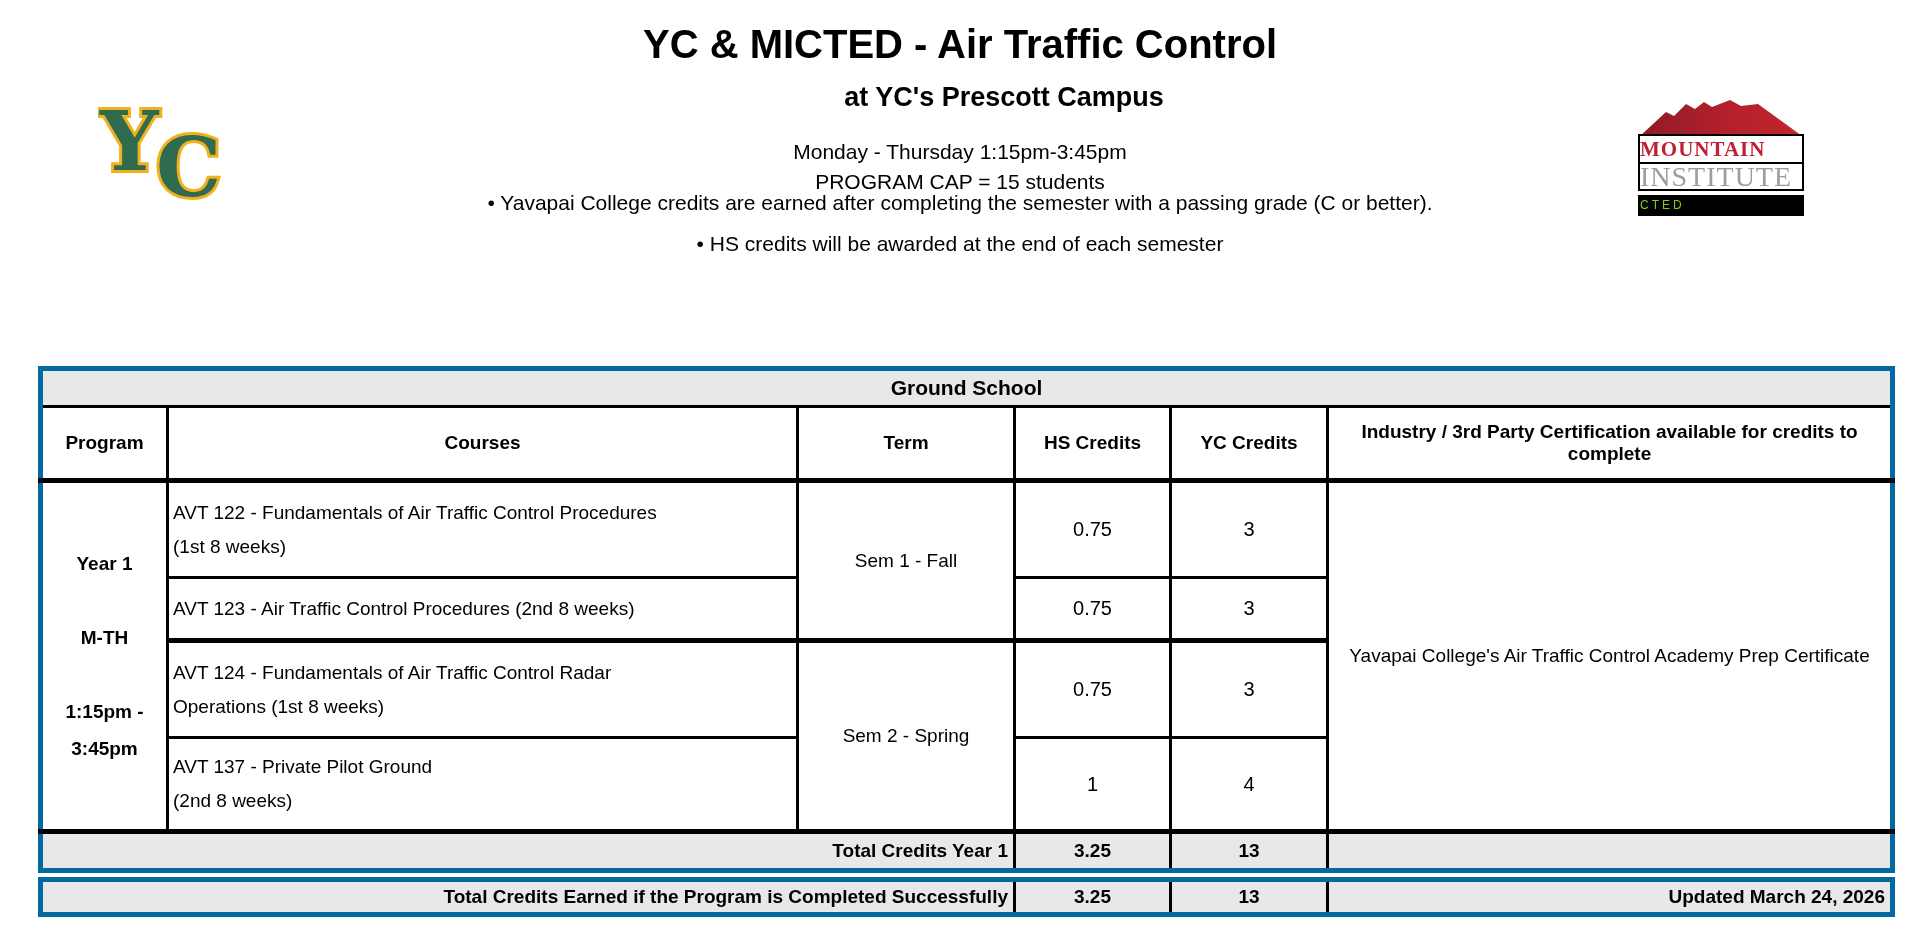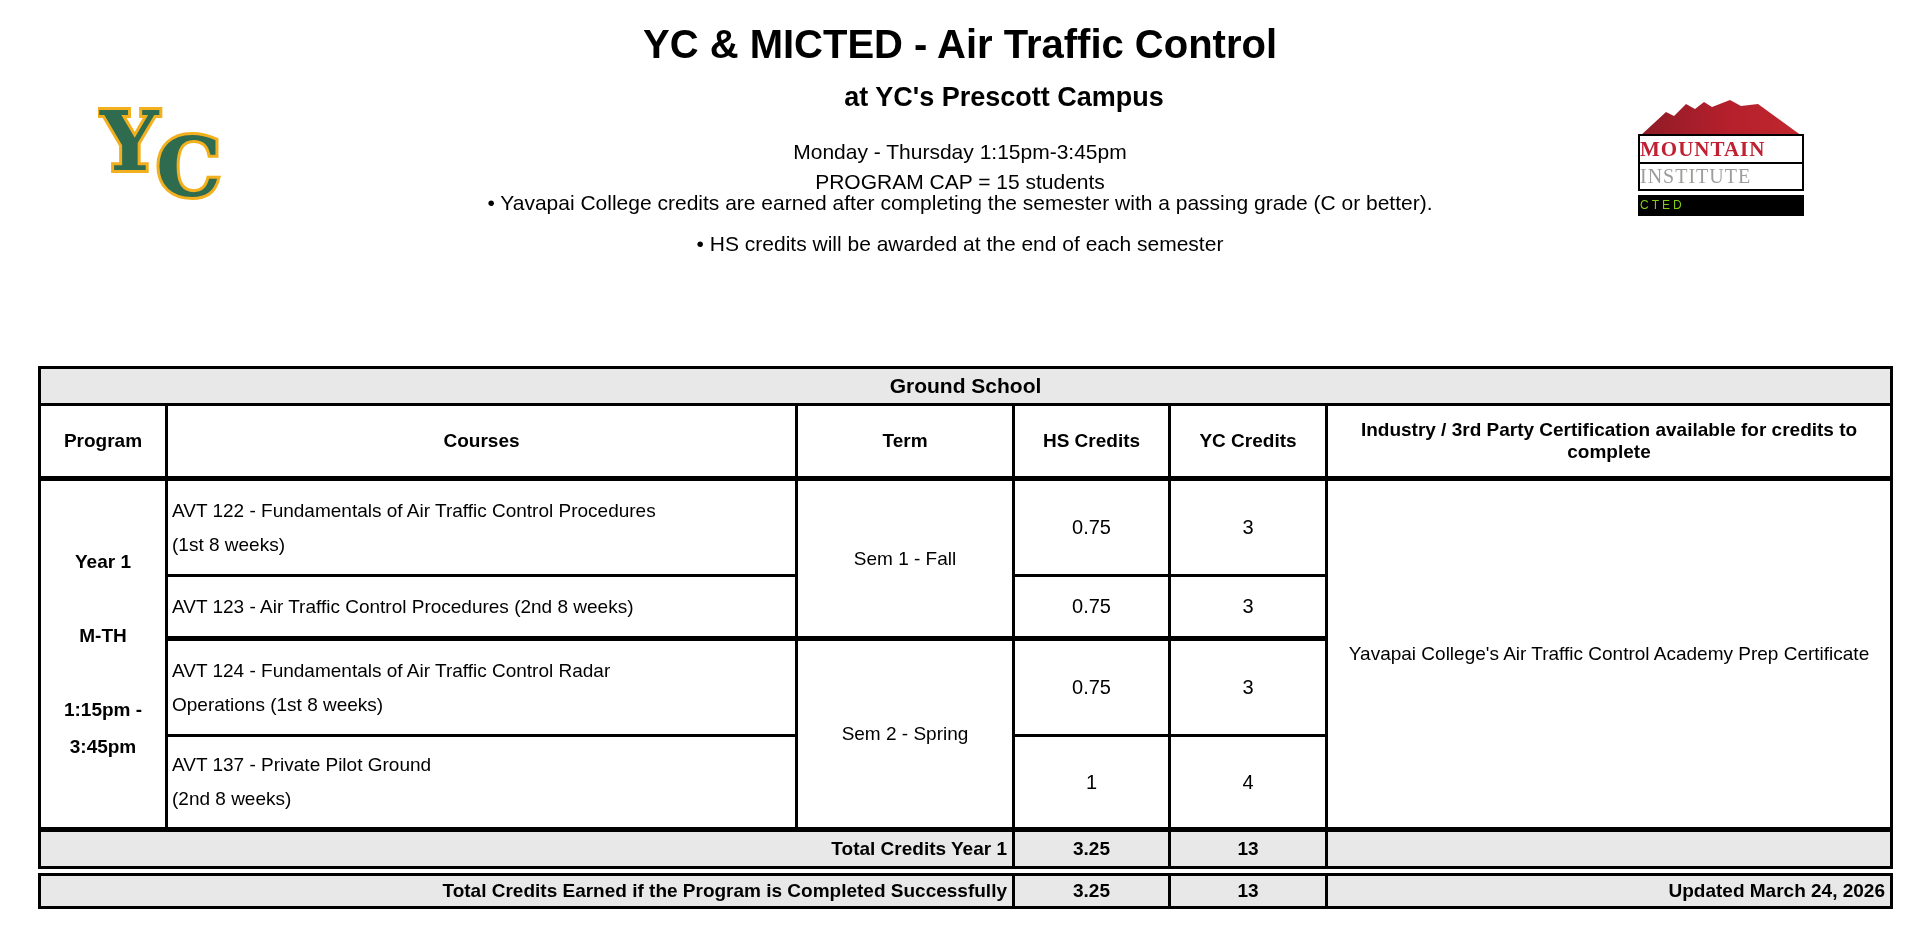--- a/index.html
+++ b/index.html
@@ -24,31 +24,31 @@
   
   .yc-logo { position: absolute; left: 98px; top: 98px; width: 150px; height: 105px; }
 
   
   .mi-logo { position: absolute; left: 1638px; top: 92px; width: 166px; height: 118px; }
   .mi-mountain { position: absolute; left: 0; top: 0; width: 166px; height: 44px; }
   .mi-band { position: absolute; left: 0; width: 162px; border: 2px solid #000;
              text-align: left; font-family: "Liberation Serif", serif; background: #fff; }
   .mi-band1 { top: 42px; height: 26px; line-height: 26px; font-size: 21px;
               letter-spacing: 1px; font-weight: bold; color: #bf2032; }
-  .mi-band2 { top: 70px; height: 25px; line-height: 25px; font-size: 20px;
+  .mi-band2 { top: 70px; height: 25px; line-height: 25px; font-size: 28px;
               letter-spacing: 1px; color: #9d9d9c; }
   .mi-band3 { top: 103px; height: 17px; line-height: 17px; background: #000; color: #84cc16;
               font-family: "Liberation Sans", sans-serif; font-size: 12px; letter-spacing: 3px;
               font-weight: normal; }
 
   
   .table-area { position: absolute; left: 38px; top: 366px; width: 1852px; }
   table { border-collapse: collapse; table-layout: fixed; width: 1852px;
           font-size: 19px; }
-  table.main-table, table.bottom-table { border: 2px solid #0369a1; }
+  table.main-table, table.bottom-table { border: 5px solid #0369a1; }
   td, th { border: 3px solid #000; padding: 2px 5px; vertical-align: middle;
            overflow: hidden; }
   .gray  { background: #e8e8e8; }
   .section-row td { font-size: 21px; font-weight: bold; text-align: center; height: 30px; }
   .head-row th { font-weight: bold; text-align: center; height: 66px; font-size: 19px; }
   .cell-center { text-align: center; }
   .cell-right  { text-align: right; font-weight: bold; }
   .pre { white-space: pre-line; }
   .course-cell { text-align: left; line-height: 34px; padding-left: 4px; }
   .program-cell { text-align: center; font-weight: bold; line-height: 37px; }

